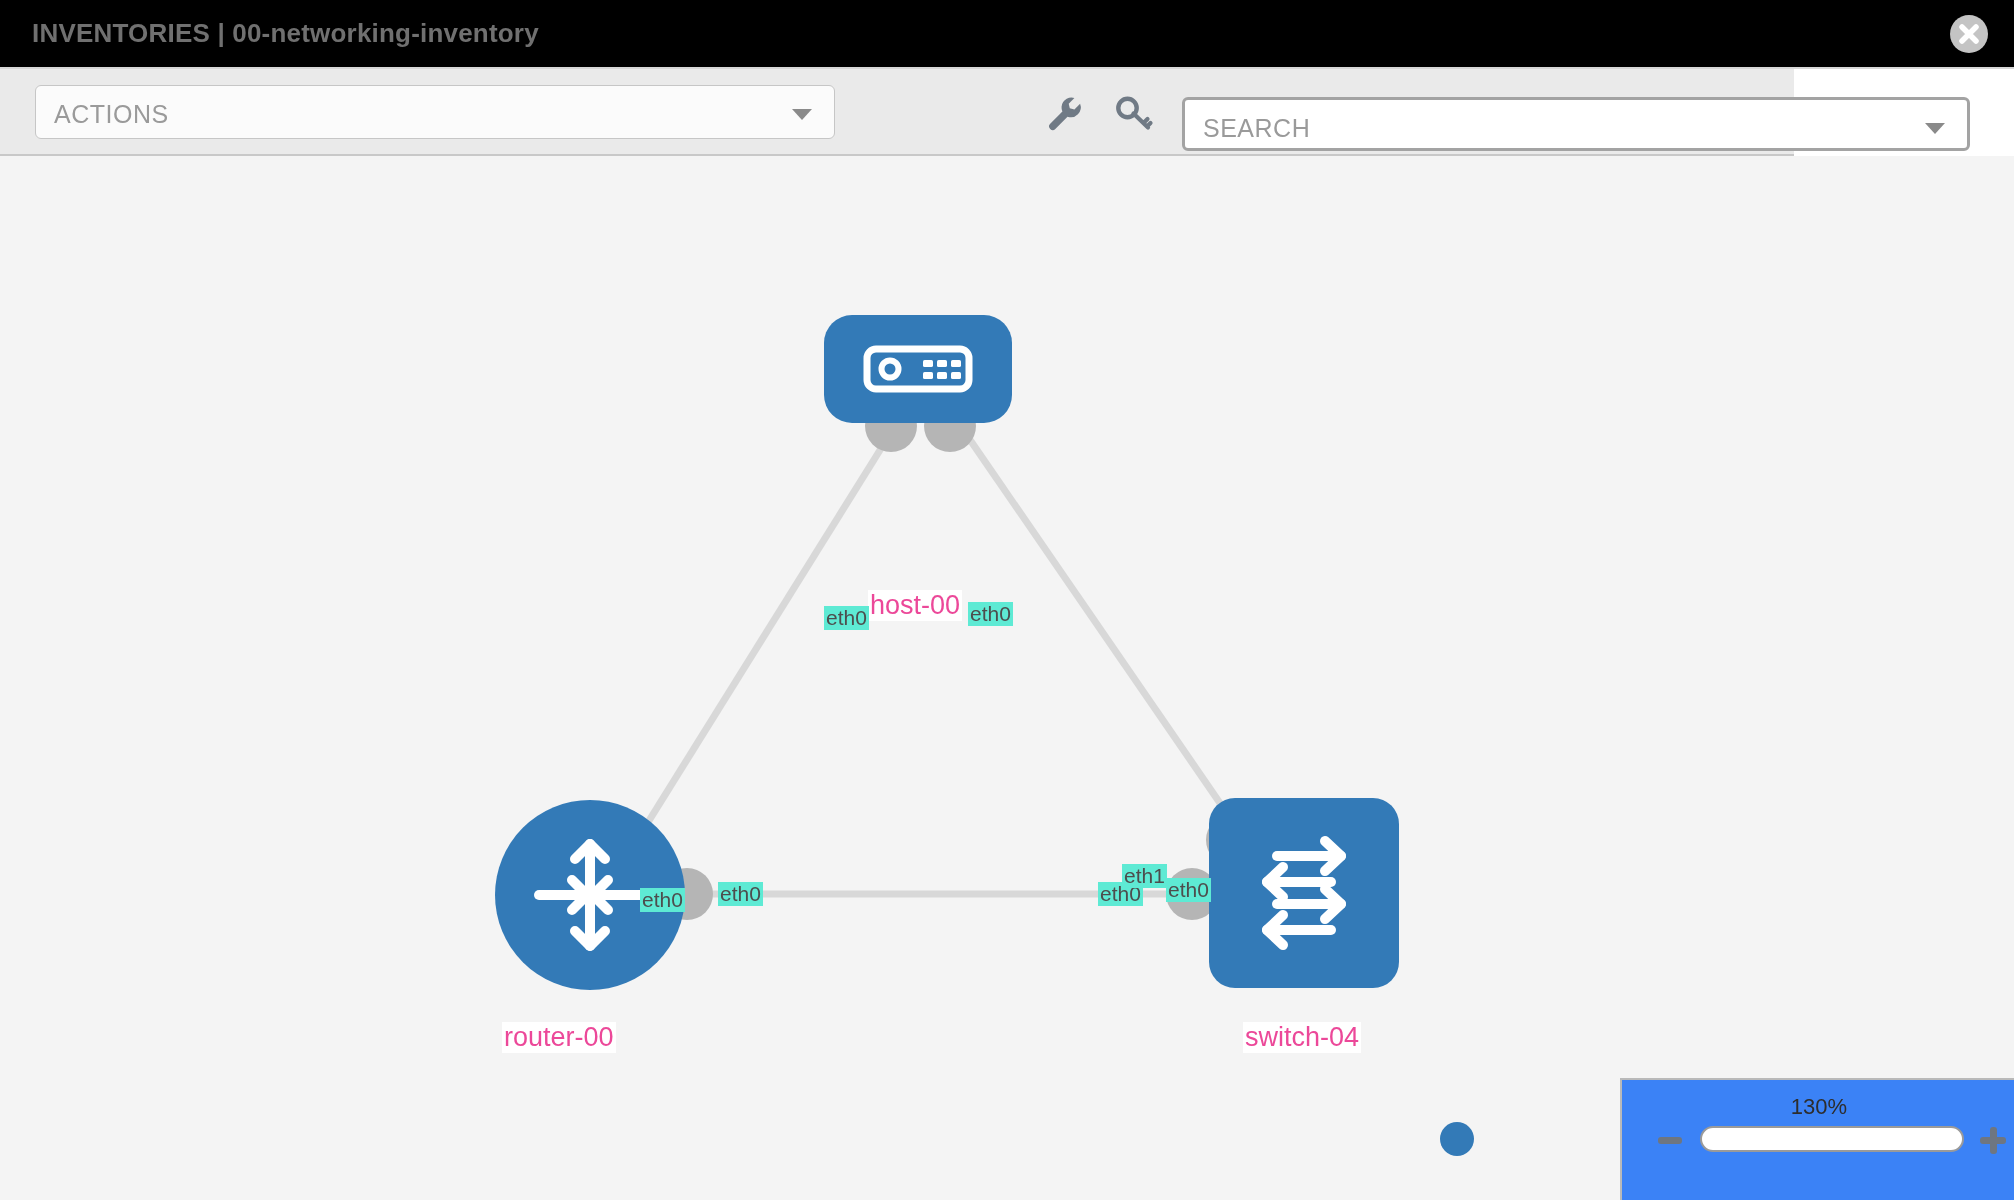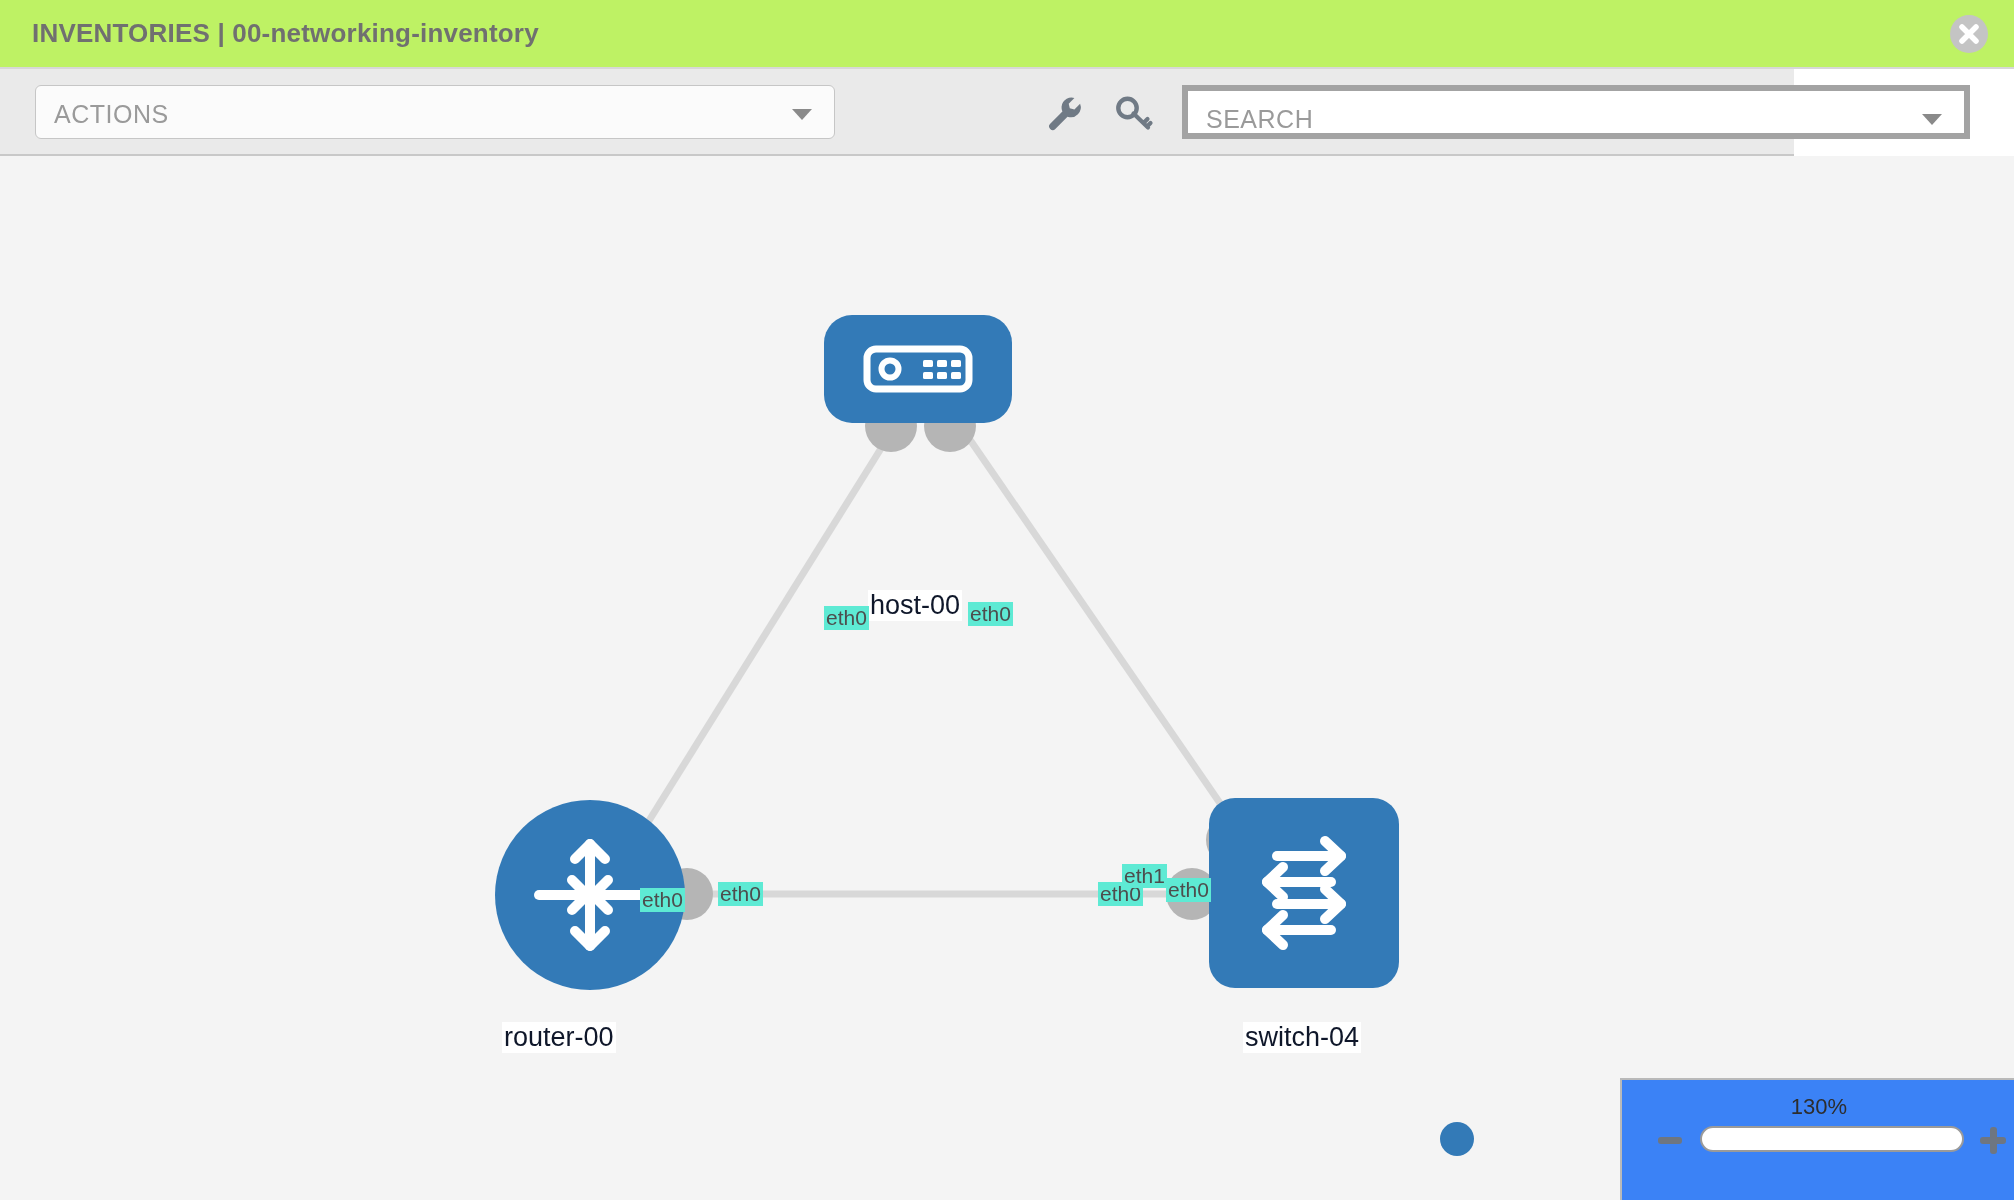--- a/index.html
+++ b/index.html
@@ -14,21 +14,21 @@
     overflow: hidden;
     position: relative;
   }
 
   
   .header {
     position: absolute;
     left: 0; top: 0;
     width: 2014px;
     height: 69px;
-    background: #bef264;
+    background: #000000;
     border-bottom: 2px solid #d7d7d7;
     box-sizing: border-box;
   }
   .header-title {
     position: absolute;
     left: 32px;
     top: 18px;
     font-size: 26px;
     font-weight: bold;
     color: #707070;
@@ -91,26 +91,26 @@
     width: 44px;
     height: 44px;
     cursor: pointer;
   }
   .tool-icon.wrench { left: 1042px; }
   .tool-icon.key    { left: 1112px; }
 
   .search-select {
     position: absolute;
     left: 1182px;
-    top: 16px;
+    top: 28px;
     width: 788px;
     height: 54px;
     background: #ffffff;
-    border: 6px solid #a3a3a3;
-    border-radius: 0;
+    border: 3px solid #a3a3a3;
+    border-radius: 6px;
     box-sizing: border-box;
   }
   .search-label {
     position: absolute;
     left: 18px;
     top: 14px;
     font-size: 25px;
     color: #9a9a9a;
     letter-spacing: 0.5px;
   }
@@ -146,21 +146,21 @@
   }
   .node-switch {
     left: 1209px; top: 642px;
     width: 190px; height: 190px;
     border-radius: 26px;
   }
 
   .node-label {
     position: absolute;
     font-size: 27px;
-    color: #0f172a;
+    color: #ec4899;
     background: #ffffff;
     white-space: nowrap;
     padding: 0 2px;
   }
   .label-host   { left: 868px; top: 434px; }
   .label-router { left: 502px; top: 866px; }
   .label-switch { left: 1243px; top: 866px; }
 
   .link-label {
     position: absolute;

